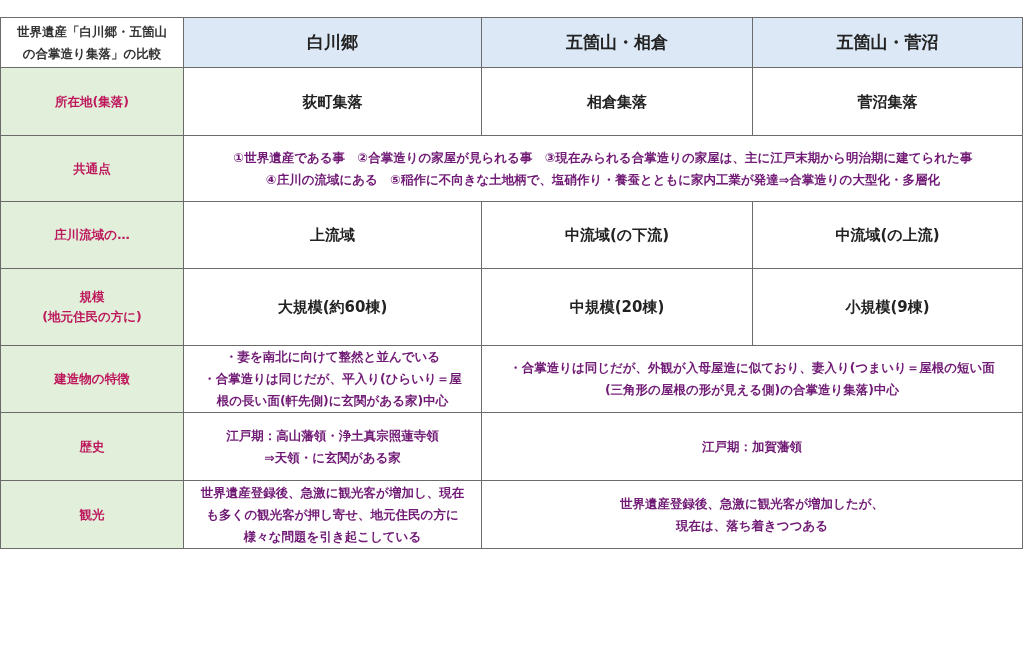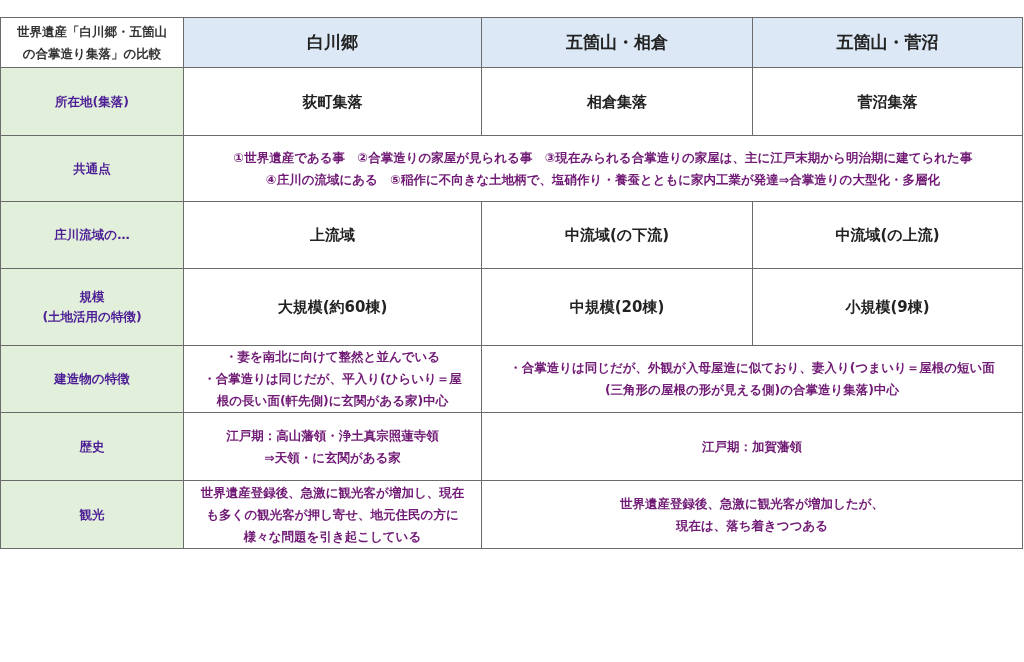--- a/index.html
+++ b/index.html
@@ -1,21 +1,21 @@
 <!DOCTYPE html>
 <html><head>
 <meta charset="utf-8">
 <style>
   html, body { margin:0; padding:0; background:#ffffff; }
   body { width:1024px; height:662px; overflow:hidden; font-family:"DejaVu Sans","Liberation Sans",sans-serif; color:#222; }
   table.cmp { border-collapse:collapse; table-layout:fixed; width:1022px; position:absolute; left:0; top:17px; }
   table.cmp td { border:1.5px solid #6b6b6b; text-align:center; vertical-align:middle; padding:0 4px; overflow:hidden; }
   .hdr-corner { background:#ffffff; font-size:12.5px; font-weight:bold; line-height:22px; color:#333; }
   .hdr-col { background:#dce8f5; font-size:17px; font-weight:bold; color:#222; }
-  .rowlabel { background:#e2efda; font-size:12.5px; font-weight:bold; color:#4c1d95; line-height:20px; }
+  .rowlabel { background:#e2efda; font-size:12.5px; font-weight:bold; color:#be185d; line-height:20px; }
   .cell-big { font-size:15px; font-weight:bold; color:#222; line-height:28px;margin-top:12px; }
   .cell-sm { font-size:12.5px; font-weight:bold; color:#701a75; line-height:22px; }
   .thick-top td { border-top:2.5px solid #333; }
   .line { display:block; white-space:nowrap; }
 </style>
 </head>
 <body>
 
 <table class="cmp">
   <colgroup>
@@ -55,21 +55,21 @@
   <tr style="height:67px">
     <td class="rowlabel">庄川流域の…</td>
     <td class="cell-big">上流域</td>
     <td class="cell-big">中流域(の下流)</td>
     <td class="cell-big">中流域(の上流)</td>
   </tr>
 
   <tr class="thick-top" style="height:77px">
     <td class="rowlabel">
       <span class="line">規模</span>
-      <span class="line">(土地活用の特徴)</span>
+      <span class="line">(地元住民の方に)</span>
     </td>
     <td class="cell-big">大規模(約60棟)</td>
     <td class="cell-big">中規模(20棟)</td>
     <td class="cell-big">小規模(9棟)</td>
   </tr>
 
   <tr style="height:67px">
     <td class="rowlabel">建造物の特徴</td>
     <td class="cell-sm">
       <span class="line">・妻を南北に向けて整然と並んでいる</span>

